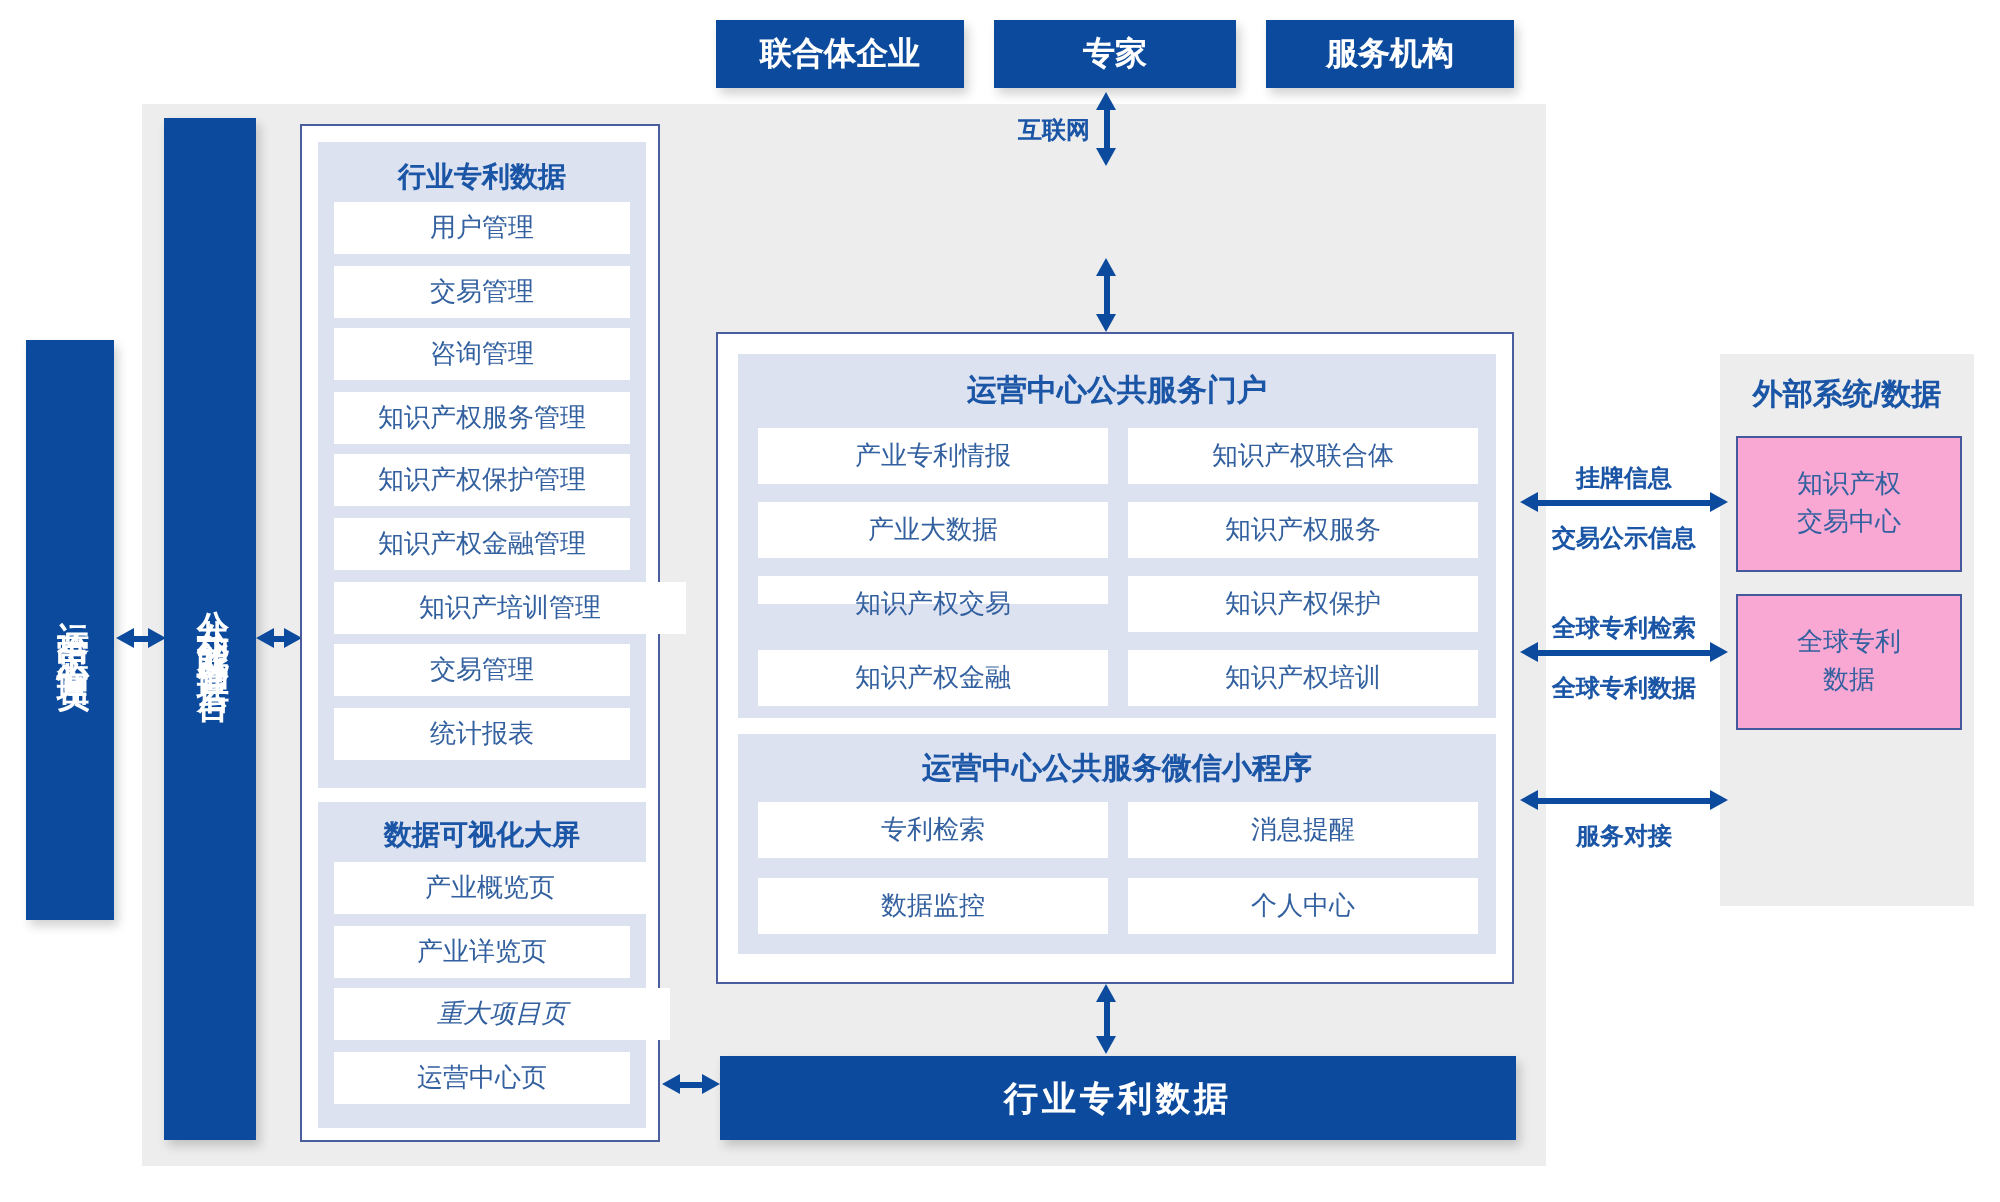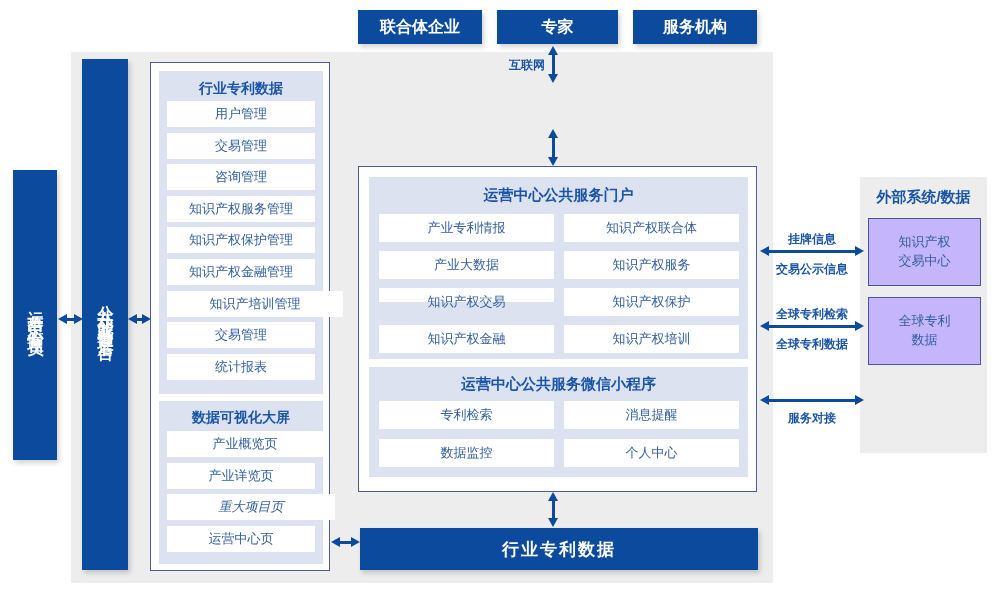--- a/index.html
+++ b/index.html
@@ -17,21 +17,21 @@
   .grayband{background:var(--gray);}
   .node{background:var(--blue);color:#fff;font-weight:bold;display:flex;align-items:center;justify-content:center;box-shadow:2px 3px 5px rgba(0,0,0,.18);}
   .actor{font-size:16px;}
   .bar{font-size:17px;letter-spacing:2px;}
   .vbar{writing-mode:vertical-rl;text-orientation:upright;font-size:16px;letter-spacing:5px;}
   .container{background:#fff;border:1px solid var(--bord);}
   .panel{background:var(--lav);}
   .panel-title{position:absolute;left:0;width:100%;text-align:center;font-weight:bold;color:var(--tblue);}
   .item{position:absolute;background:#fff;color:var(--itext);font-size:13px;text-align:center;line-height:26px;}
   .item28{line-height:28px;}
-  .sysbox{position:absolute;background:#c4b5fd;border:1px solid #46589d;color:var(--itext);font-size:13px;display:flex;flex-direction:column;align-items:center;justify-content:center;line-height:1.45;text-align:center;}
+  .sysbox{position:absolute;background:#f9a8d4;border:1px solid #46589d;color:var(--itext);font-size:13px;display:flex;flex-direction:column;align-items:center;justify-content:center;line-height:1.45;text-align:center;}
   .lbl{position:absolute;font-size:12px;font-weight:bold;color:var(--tblue);text-align:center;}
   
   .arrow-h{position:absolute;height:3px;background:var(--blue);}
   .arrow-h::before{content:"";position:absolute;left:-9px;top:-4px;width:0;height:0;border-top:5.5px solid transparent;border-bottom:5.5px solid transparent;border-right:9px solid var(--blue);}
   .arrow-h::after{content:"";position:absolute;right:-9px;top:-4px;width:0;height:0;border-top:5.5px solid transparent;border-bottom:5.5px solid transparent;border-left:9px solid var(--blue);}
   .arrow-v{position:absolute;width:3px;background:var(--blue);}
   .arrow-v::before{content:"";position:absolute;top:-9px;left:-4px;width:0;height:0;border-left:5.5px solid transparent;border-right:5.5px solid transparent;border-bottom:9px solid var(--blue);}
   .arrow-v::after{content:"";position:absolute;bottom:-9px;left:-4px;width:0;height:0;border-left:5.5px solid transparent;border-right:5.5px solid transparent;border-top:9px solid var(--blue);}
 </style>
 </head>

